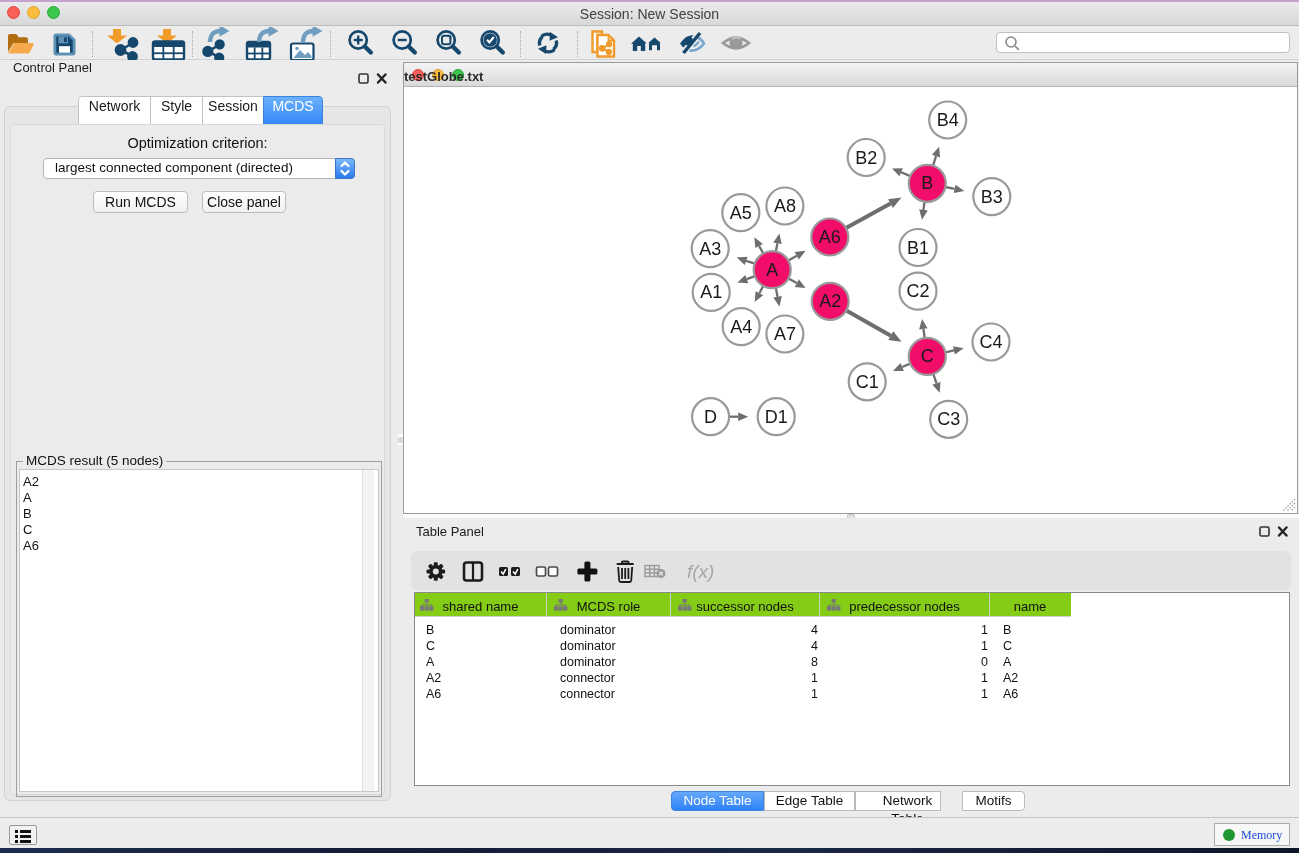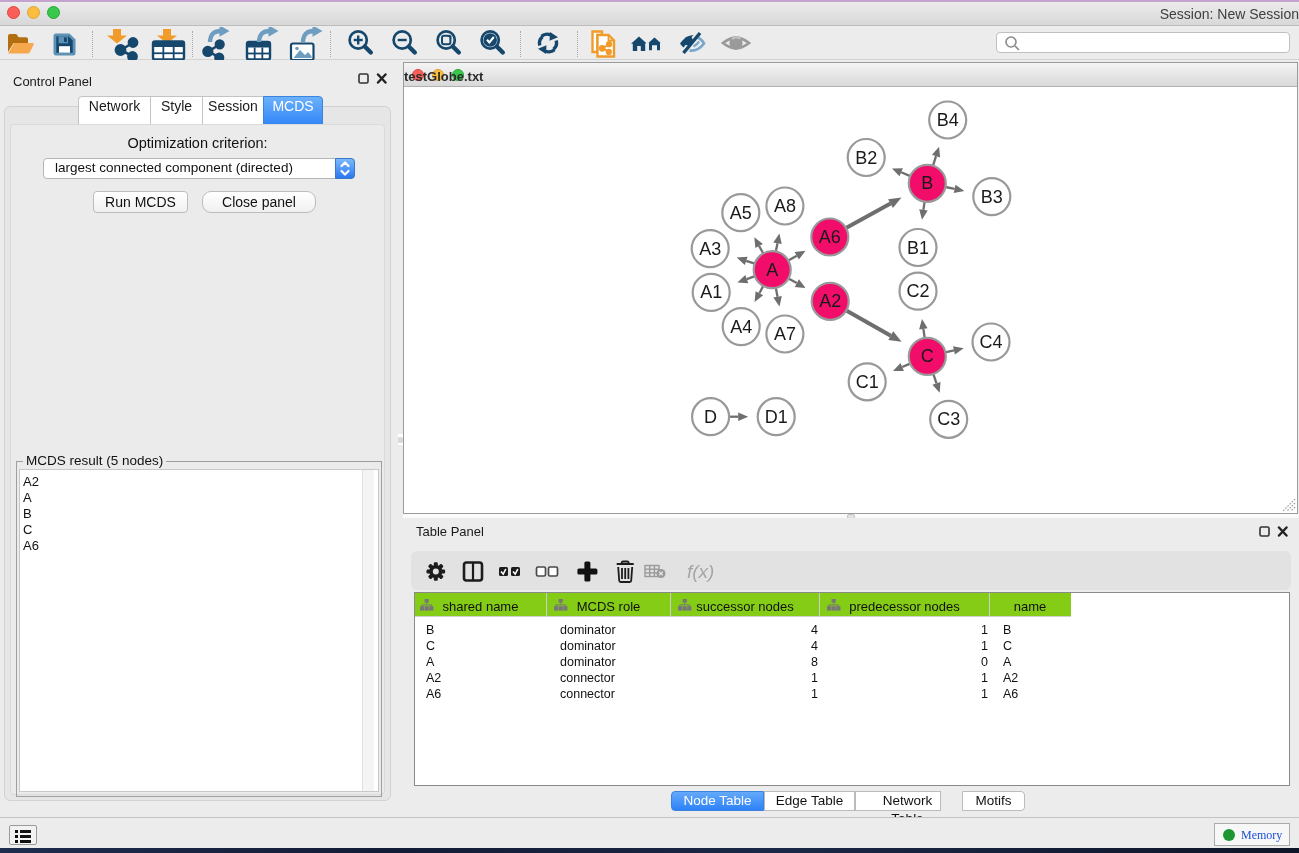--- a/index.html
+++ b/index.html
@@ -3,28 +3,28 @@
 <meta charset="utf-8">
 <style>
 * { margin:0; padding:0; box-sizing:border-box; }
 html,body { width:1299px; height:853px; overflow:hidden; background:#ececec;
   font-family:"Liberation Sans", sans-serif; }
 .abs { position:absolute; }
 #topline { left:0; top:0; width:1299px; height:2px; background:#c6a3cf; }
 #titlebar { left:0; top:2px; width:1299px; height:24px;
   background:linear-gradient(#ebebeb,#d8d8d8); border-bottom:1px solid #bcbcbc; }
 .tl { position:absolute; border-radius:50%; width:13px; height:13px; top:4px; }
-#title { left:0; top:4px; width:1299px; text-align:right; font-size:14px; color:#404040; }
+#title { left:0; top:4px; width:1299px; text-align:center; font-size:14px; color:#404040; }
 #toolbar { left:0; top:27px; width:1299px; height:33px; background:#ececec; border-bottom:1px solid #d2d2d2; }
 .sep { position:absolute; top:4px; height:26px; width:0; border-left:1px dotted #a8a8a8; }
 #search { left:996px; top:5px; width:294px; height:21px; background:#fff;
   border:1px solid #c0c0c0; border-radius:4px; }
 
 #cp { left:0; top:60px; width:395px; height:757px; background:#ececec; }
-#cp-title { left:13px; top:14px; font-size:13px; color:#1a1a1a; }
+#cp-title { left:13px; top:0; font-size:13px; color:#1a1a1a; }
 #cp-outer { left:4px; top:46px; width:387px; height:695px; background:#e6e6e6;
   border:1px solid #d2d2d2; border-radius:6px; }
 #cp-inner { left:10px; top:64px; width:375px; height:671px; background:#ebebeb;
   border:1px solid #dadada; border-radius:4px; }
 .tab { position:absolute; top:36px; height:32px; background:#fff; border:1px solid #c3c3c3;
   color:#1a1a1a; font-size:14px; text-align:center; line-height:19px; }
 .tabsel { background:linear-gradient(#6cb1fb,#2e82f7); color:#fff; border:1px solid #3a84e0; }
 #opt-label { left:0; top:75px; width:395px; text-align:center; font-size:14.5px; color:#111; }
 #combo { left:43px; top:98px; width:312px; height:21px; background:#fff;
   border:1px solid #b5b5b5; border-radius:4px; }
@@ -227,21 +227,21 @@
   <div class="abs" id="opt-label">Optimization criterion:</div>
   <div class="abs" id="combo"></div>
   <div class="abs" id="combo-text">largest connected component (directed)</div>
   <div class="abs" id="combo-btn">
       <svg width="18" height="19" style="position:absolute;left:0;top:0;">
     <path d="M5.5 7 L9 3.5 L12.5 7" fill="none" stroke="#fff" stroke-width="2.2" stroke-linecap="round" stroke-linejoin="round"></path>
     <path d="M5.5 12 L9 15.5 L12.5 12" fill="none" stroke="#fff" stroke-width="2.2" stroke-linecap="round" stroke-linejoin="round"></path>
       </svg>
     </div>
   <div class="btn" style="left:93px;top:131px;width:95px;">Run MCDS</div>
-  <div class="btn" style="left:202px;top:131px;width:114px;border-radius:9px;">Close panel</div>
+  <div class="btn" style="left:202px;top:131px;width:84px;">Close panel</div>
   <div class="abs" id="groupbox"></div>
   <div class="abs" id="grouplabel">MCDS result (5 nodes)</div>
   <div class="abs" id="list">
     <div class="item" style="top:4px;">A2</div>
     <div class="item" style="top:20px;">A</div>
     <div class="item" style="top:36px;">B</div>
     <div class="item" style="top:52px;">C</div>
     <div class="item" style="top:68px;">A6</div>
   </div>
   <div class="abs" id="list-sb"></div>

